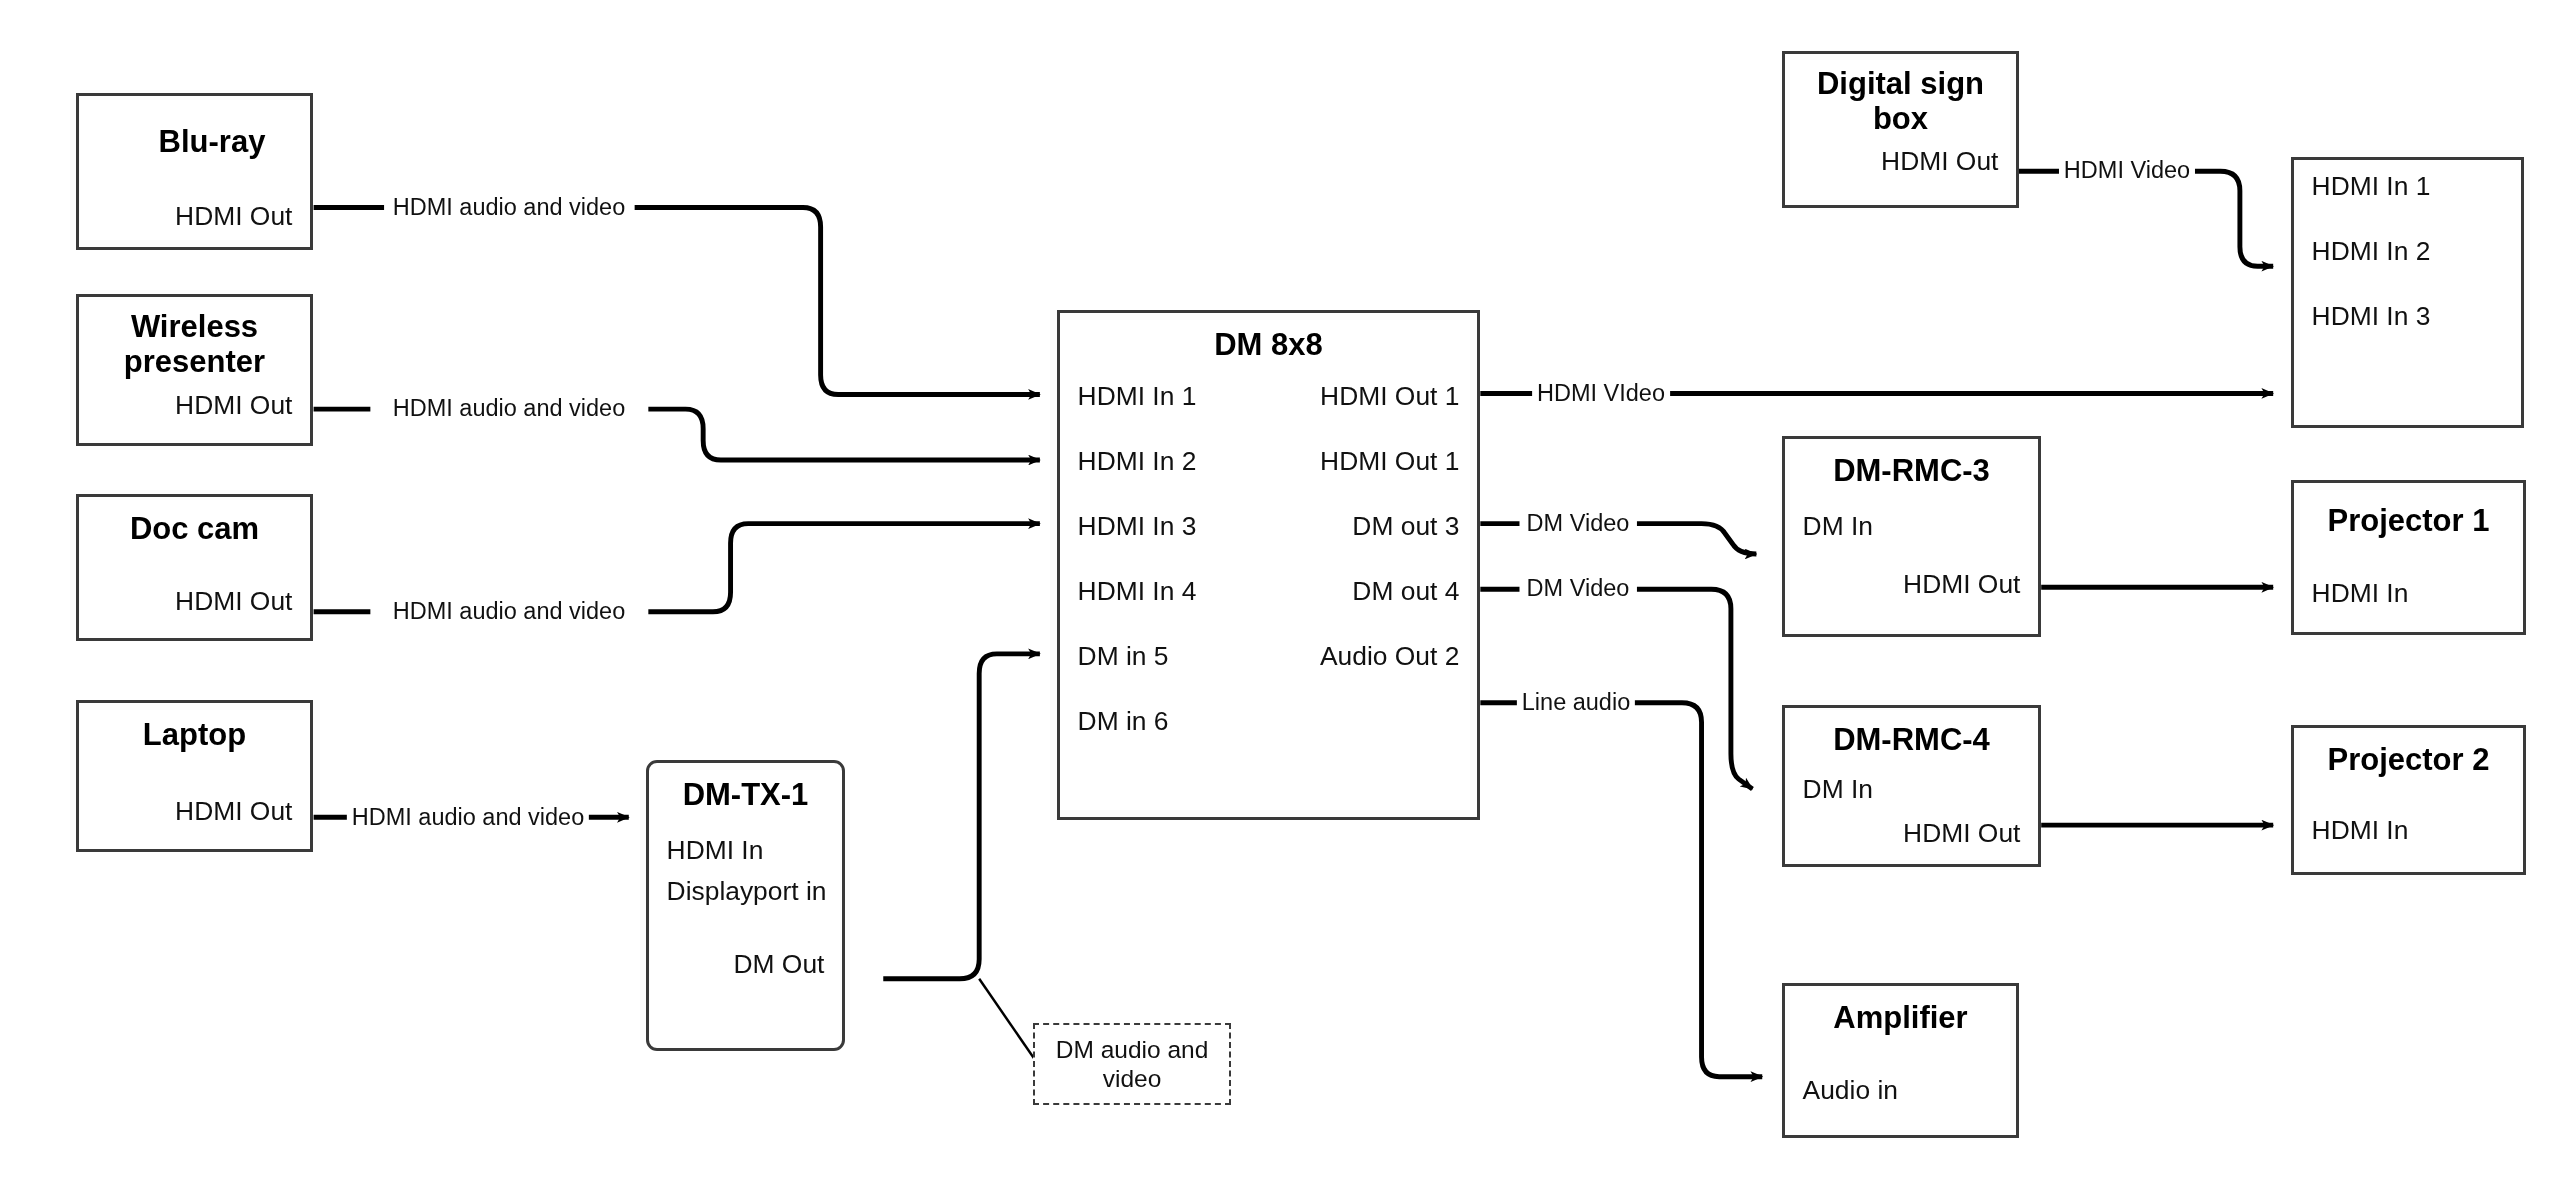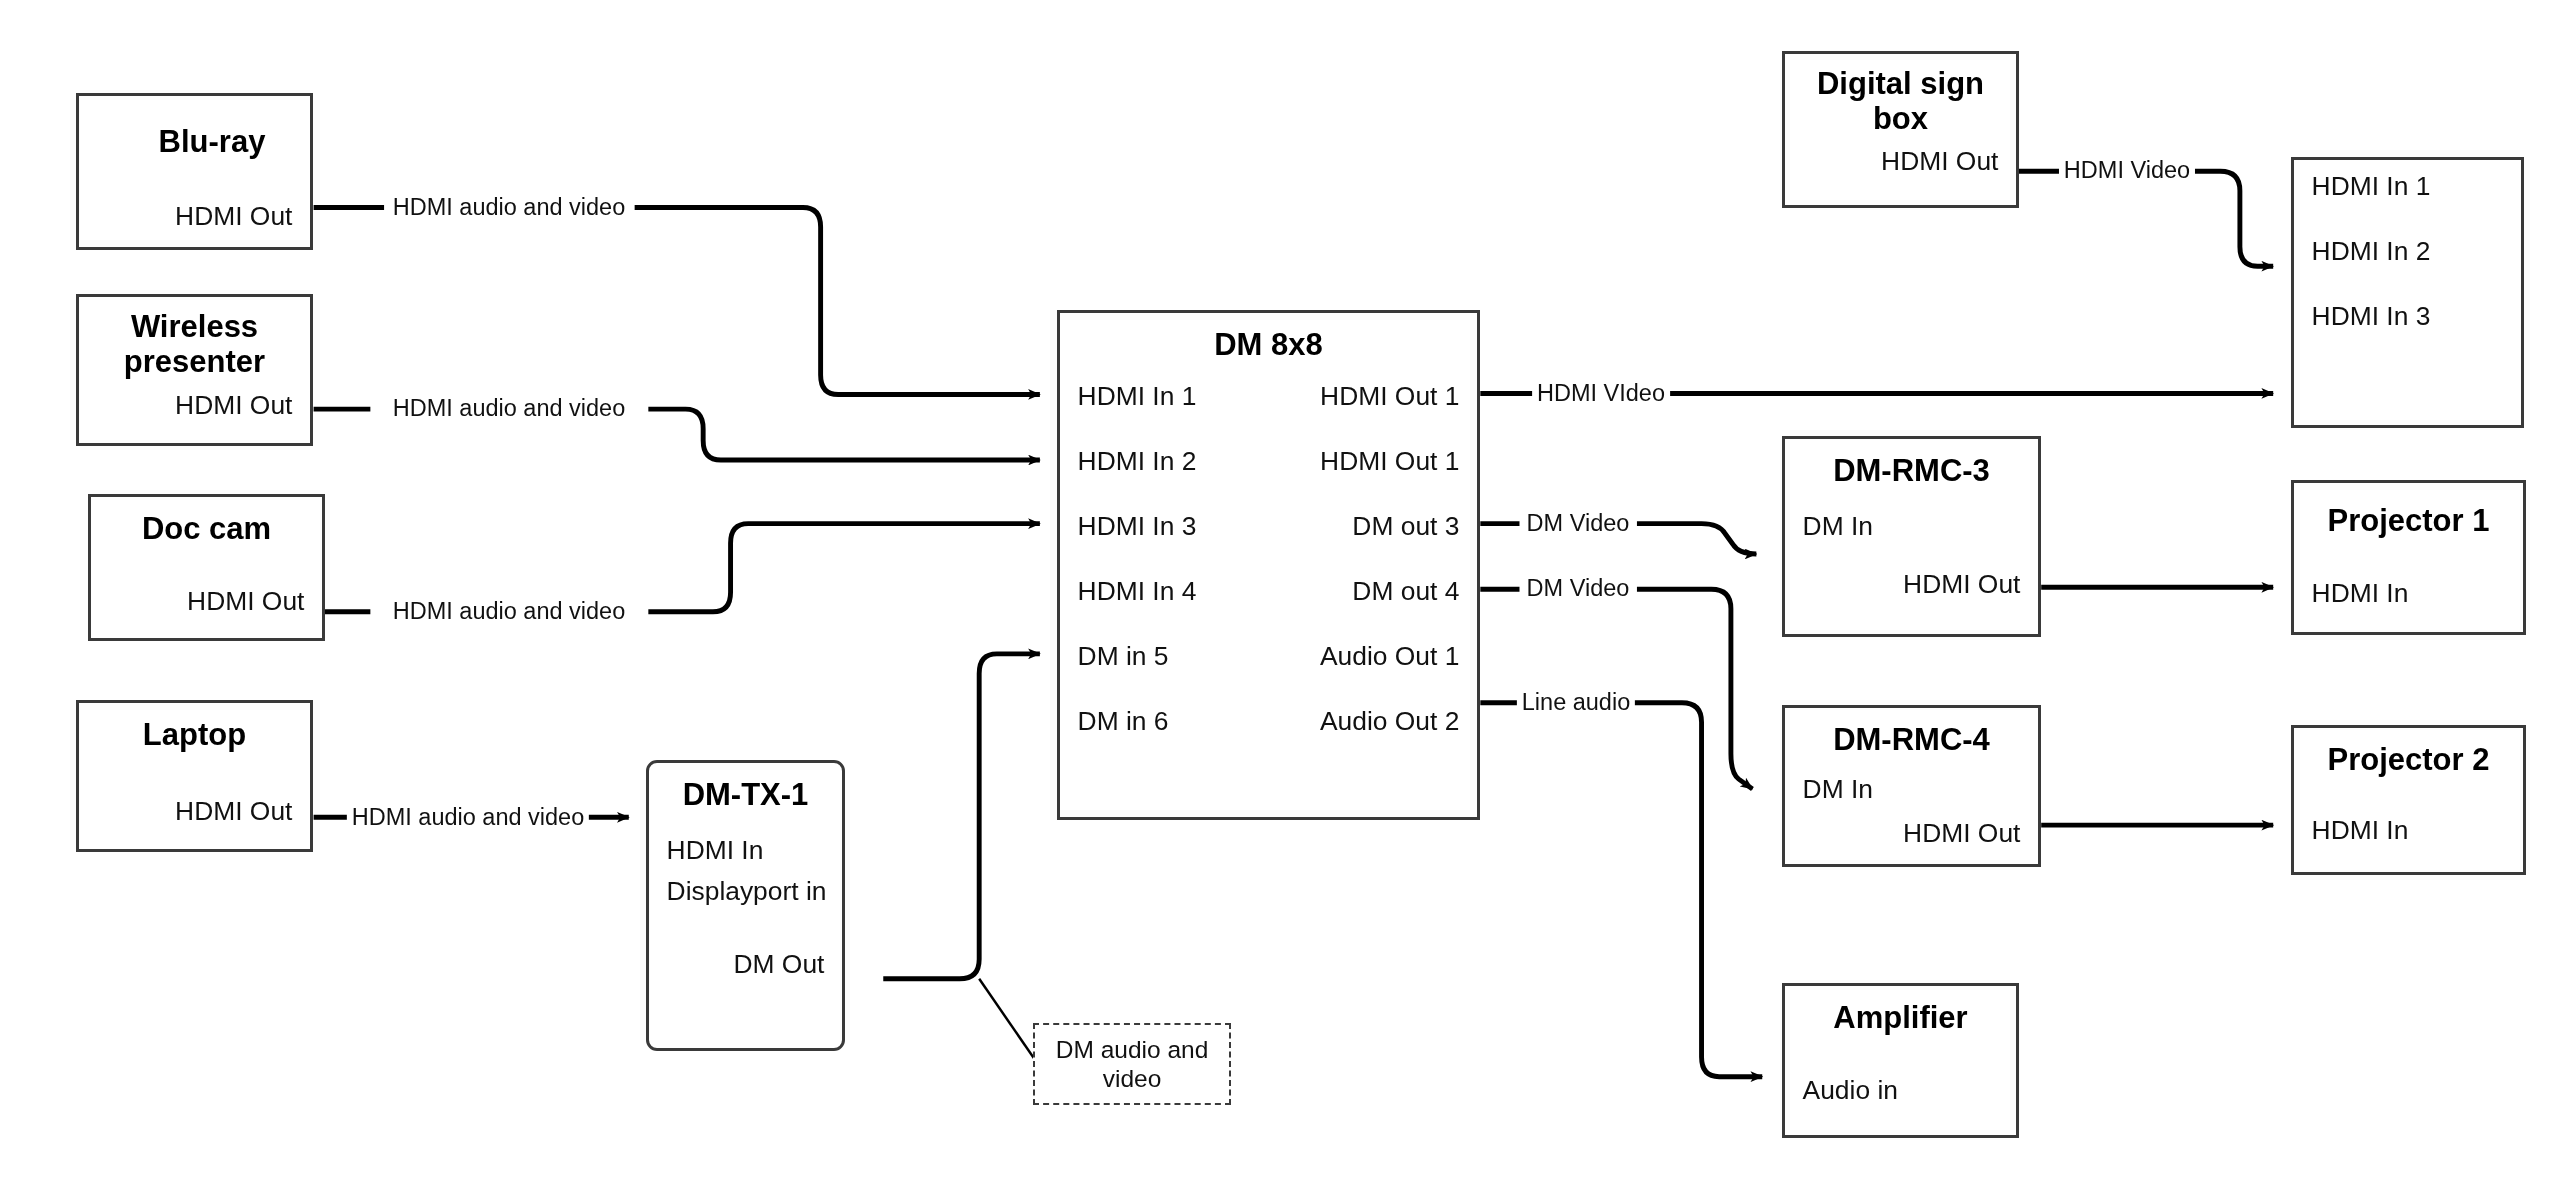--- a/index.html
+++ b/index.html
@@ -124,21 +124,21 @@
     <div class="title" style="margin-top:28px;padding-left:35px;">Blu-ray</div>
     <div class="port right" style="margin-top:43px; margin-right:17.6px;">HDMI Out</div>
   </div>
 
   <div class="node" style="left:76px; top:294px; width:237px; height:152px;">
     <div class="title" style="margin-top:11.7px;">Wireless
 presenter</div>
     <div class="port right" style="margin-top:11.7px; margin-right:17.6px;">HDMI Out</div>
   </div>
 
-  <div class="node" style="left:76px; top:494px; width:237px; height:147px;margin-left:12px;">
+  <div class="node" style="left:76px; top:494px; width:237px; height:147px;">
     <div class="title" style="margin-top:13.7px;">Doc cam</div>
     <div class="port right" style="margin-top:41px; margin-right:17.6px;">HDMI Out</div>
   </div>
 
   <div class="node" style="left:76px; top:700px; width:237px; height:152px;">
     <div class="title" style="margin-top:13.7px;">Laptop</div>
     <div class="port right" style="margin-top:45px; margin-right:17.6px;">HDMI Out</div>
   </div>
 
   <div class="node" style="left:646px; top:760px; width:199px; height:291px;border-radius:11px;">
@@ -157,21 +157,20 @@
         <div class="port left" style="height:65px;">HDMI In 3</div>
         <div class="port left" style="height:65px;">HDMI In 4</div>
         <div class="port left" style="height:65px;">DM in 5</div>
         <div class="port left" style="height:65px;">DM in 6</div>
       </div>
       <div style="position:absolute; right:17.6px; top:0px; width:215px;">
         <div class="port right" style="height:65px;">HDMI Out 1</div>
         <div class="port right" style="height:65px;">HDMI Out 1</div>
         <div class="port right" style="height:65px;">DM out 3</div>
         <div class="port right" style="height:65px;">DM out 4</div>
-        <div class="port right" style="height:65px;">Audio Out 1</div>
         <div class="port right" style="height:65px;">Audio Out 2</div>
       </div>
     </div>
   </div>
 
   <div class="node" style="left:1782px; top:51px; width:237px; height:157px;">
     <div class="title" style="margin-top:11.7px;">Digital sign
 box</div>
     <div class="port right" style="margin-top:10.8px; margin-right:17.6px;">HDMI Out</div>
   </div>

